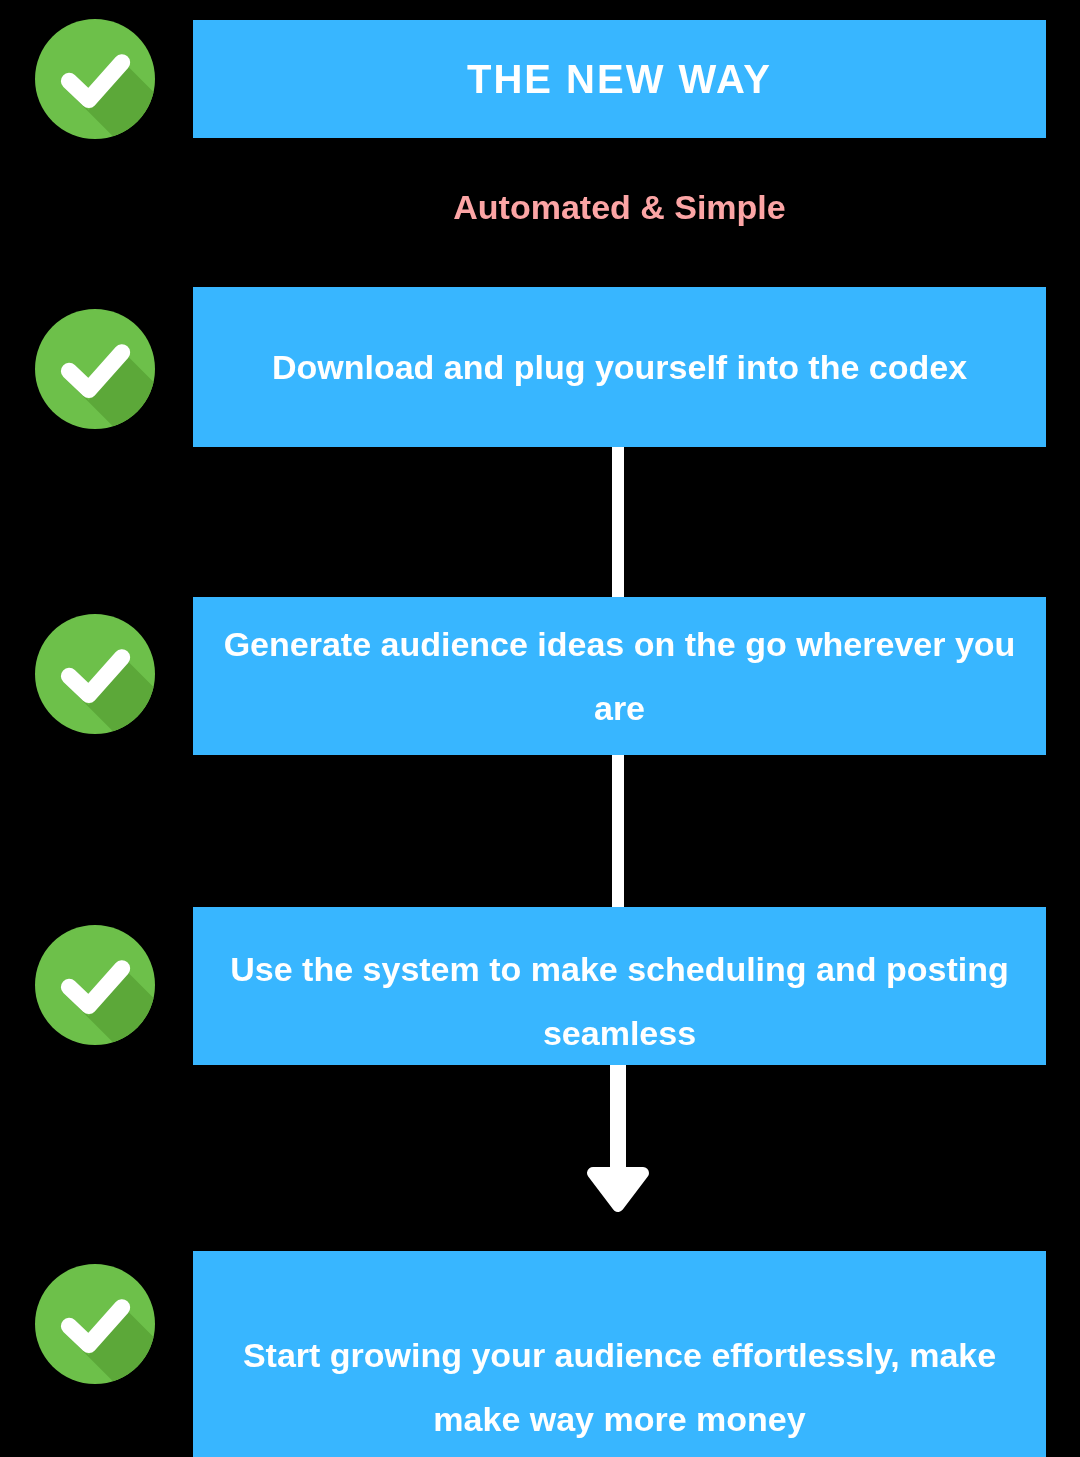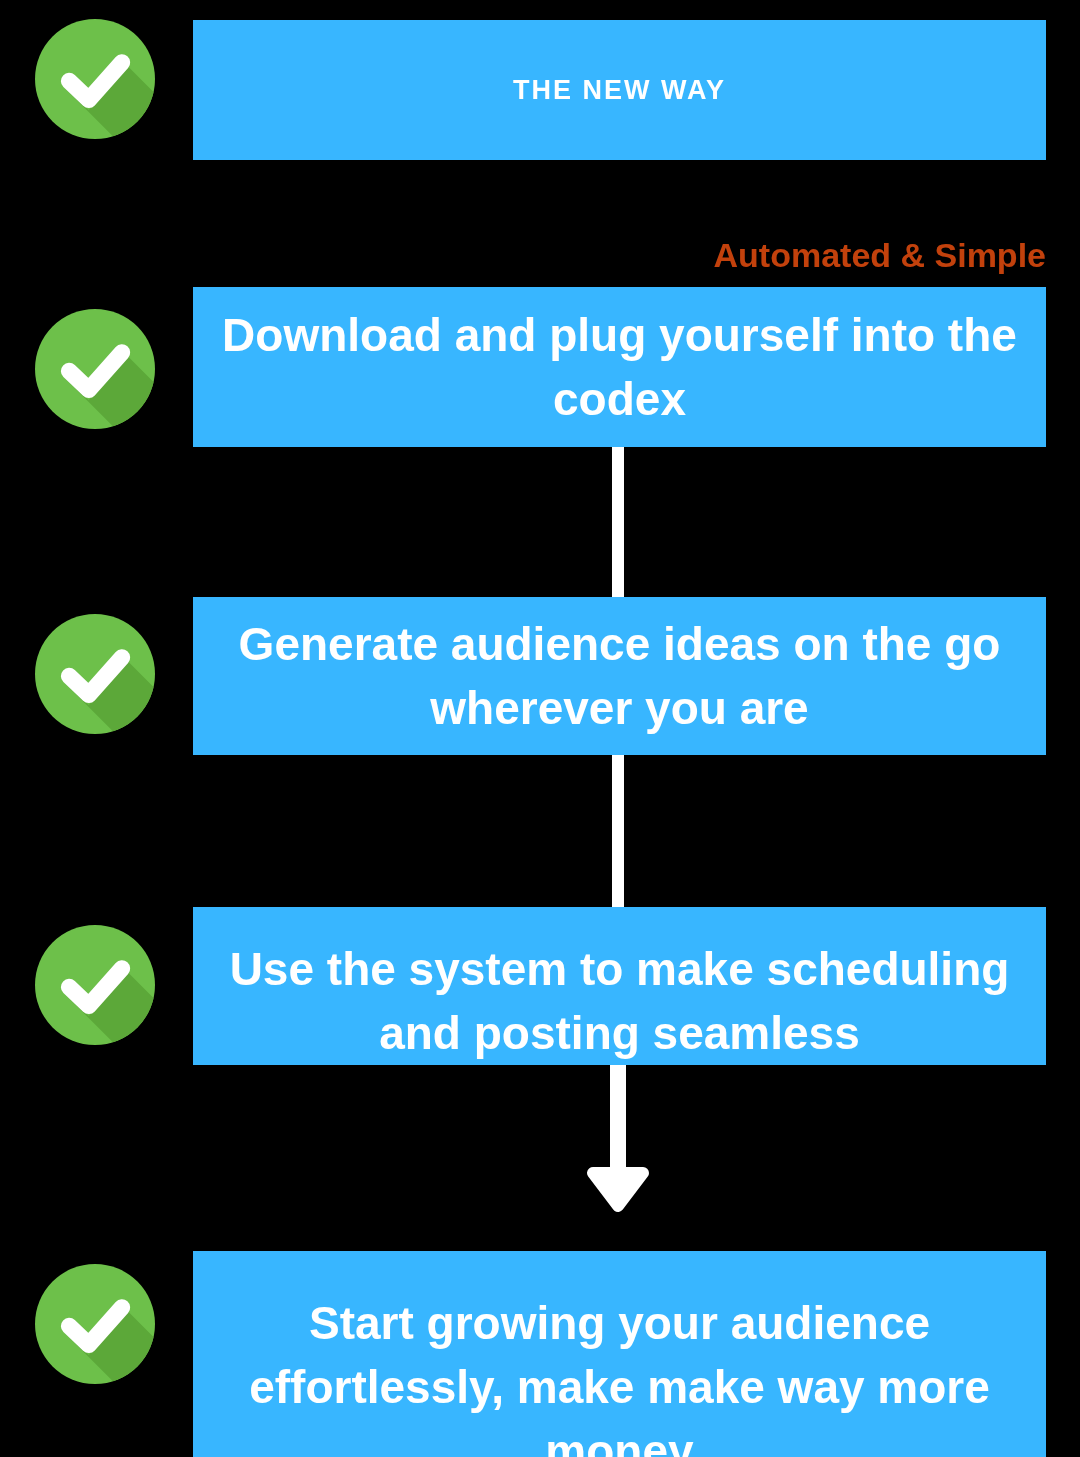--- a/index.html
+++ b/index.html
@@ -30,43 +30,42 @@
     color: #FFFFFF;
     display: flex;
     align-items: center;
     justify-content: center;
     text-align: center;
     font-weight: bold;
     box-sizing: border-box;
   }
   .header-box {
     top: 20px;
-    height: 140px;
-    font-size: 27px;
+    height: 118px;
+    font-size: 40px;
     letter-spacing: 2px;
   }
   .step {
-    font-size: 46px;
+    font-size: 34px;
     line-height: 64px;
     padding: 0 10px;
   }
   #step-1 { top: 287px; height: 160px; }
   #step-2 { top: 597px; height: 158px; }
   #step-3 { top: 907px; height: 158px; align-items: flex-end; }
   #step-4 { top: 1213px; height: 271px; margin-top: 38px; }
   .subtitle {
     position: absolute;
     left: 193px;
     top: 188px;
     width: 853px;
-    text-align: right;
-    color: #c2410c;
+    text-align: center;
+    color: #fca5a5;
     font-weight: bold;
     font-size: 34px;
-    margin-top: 48px;
   }
   .connector {
     position: absolute;
     left: 612px;
     width: 12px;
     background: #FFFFFF;
   }
   #connector-1 { top: 447px; height: 151px; }
   #connector-2 { top: 755px; height: 153px; }
   .arrow {

